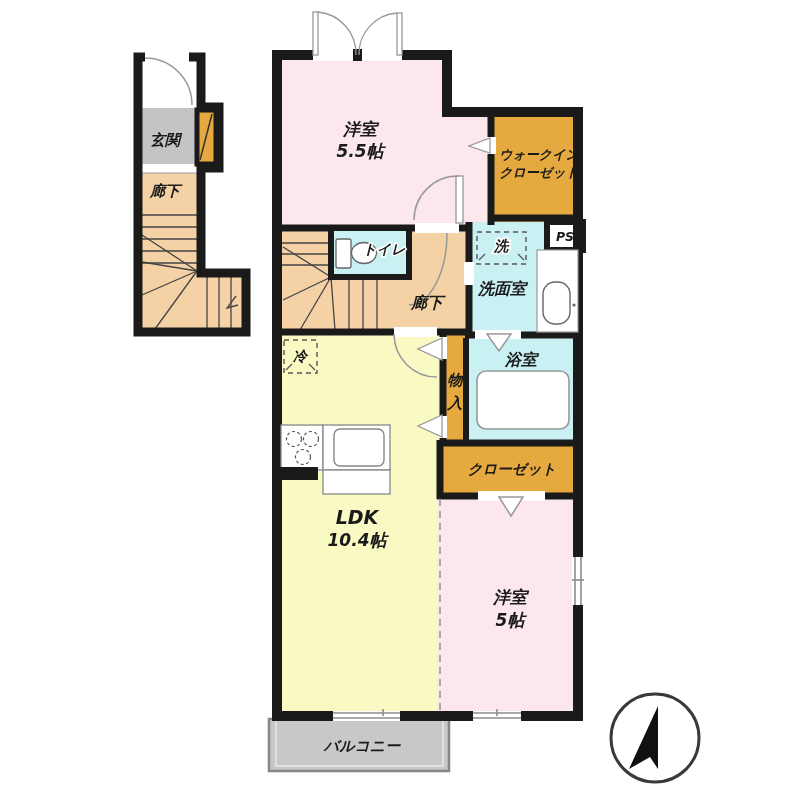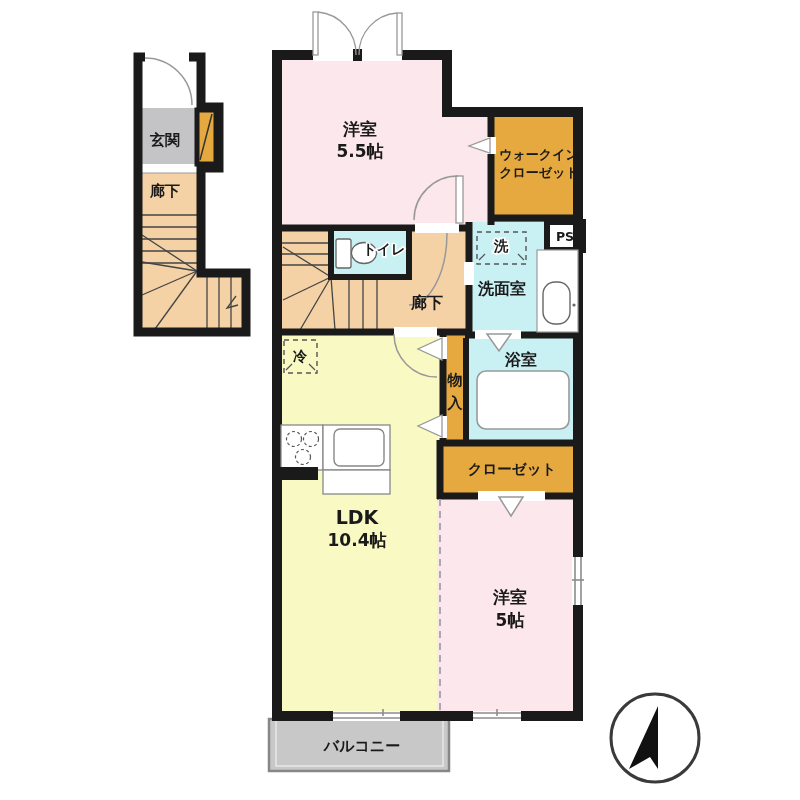--- a/index.html
+++ b/index.html
@@ -1,16 +1,16 @@
 <!DOCTYPE html>
 <html><head>
 <meta charset="utf-8">
 <style>
   html,body{margin:0;padding:0;background:#ffffff;}
-  .stage{width:800px;height:800px;position:relative;background:#fff;}
+  .stage{width:800px;height:800px;position:relative;background:#fff;font-style:italic;}
   svg{display:block;}
   text{
     font-family:"DejaVu Sans","Liberation Sans",sans-serif;
     font-weight:bold;
     fill:#1a1a1a;
     text-anchor:middle;
     dominant-baseline:middle;
   }
   .halo{paint-order:stroke;stroke:#ffffff;stroke-width:3px;}
 </style>

